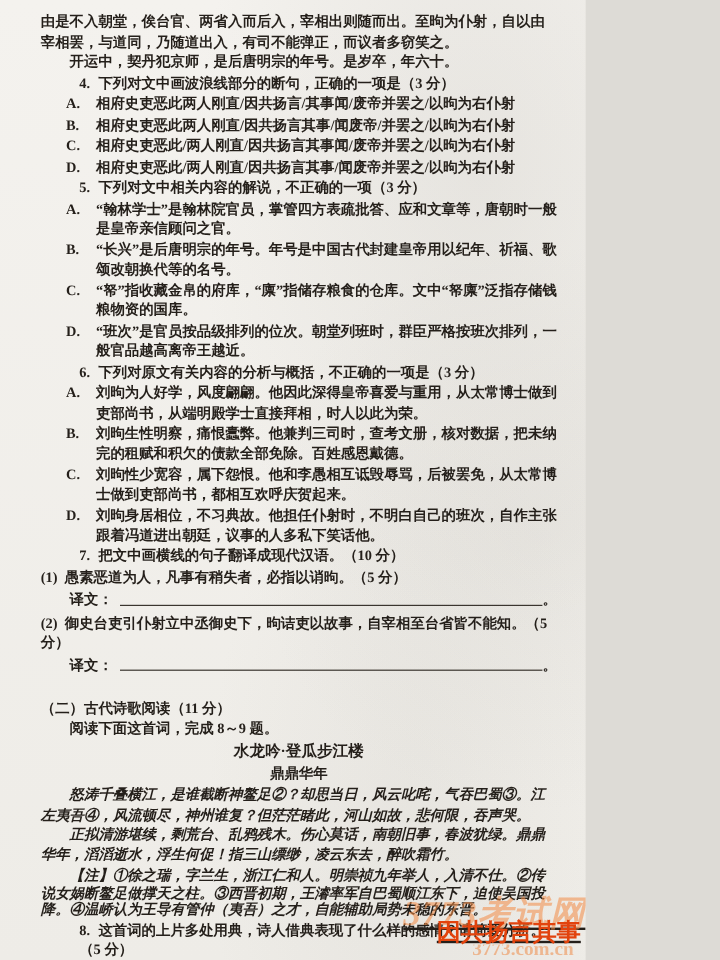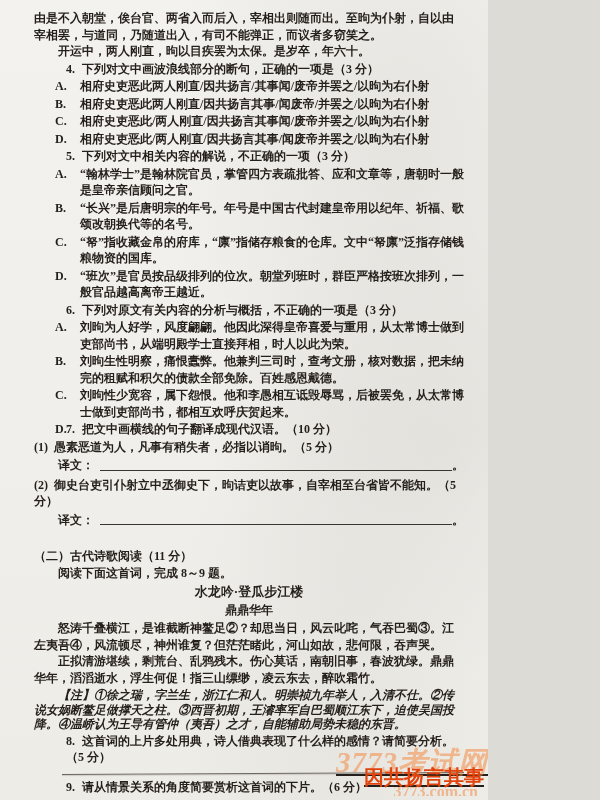--- a/index.html
+++ b/index.html
@@ -26,58 +26,58 @@
   .opt{position:relative;padding-left:46px;margin-top:1px;}
   .opt .lab{position:absolute;left:21px;}
   .subq{margin-top:1px;}
   .subq .lab2{margin-right:6px;}
   .trans{display:flex;align-items:flex-end;padding-left:24px;margin:2px 0 3px 0;}
   .trans .tlabel{margin-right:6px;white-space:nowrap;}
   .blank{flex:1;border-bottom:1.4px solid #3a352f;margin-bottom:3px;}
   .sec-head{font-weight:700;margin-top:20px;}
   .poem-title{text-align:center;font-weight:700;font-size:13px;margin:3px 0 1px 0;}
   .poem-author{text-align:center;margin-bottom:2px;}
-  .poem-stanza{text-indent:2em;}
+  .poem-stanza{text-indent:2em;font-style:italic;}
   .note{font-size:12px;line-height:14.5px;text-indent:2em;margin-top:2px;font-style:italic;}
   .rule{height:0;border-bottom:1.2px solid #6b655e;box-shadow:0 1px 1px rgba(90,85,78,.25);
         margin:7px 0 5px 28px;transform:rotate(-0.25deg);}
   .footer{text-align:center;font-size:11px;margin-top:3px;color:#3a352e;letter-spacing:1px;}
   .wm{position:absolute;right:0;bottom:4px;width:240px;text-align:right;pointer-events:none;text-decoration:underline;}
   .wm1{font-size:29px;line-height:30px;font-weight:700;font-style:italic;
        color:rgba(242,138,70,.55);letter-spacing:1px;white-space:nowrap;}
   .wm2{font-size:20px;line-height:20px;font-weight:700;color:#e2430d;margin-top:-10px;
        padding-right:4px;white-space:nowrap;}
   .wm3{font-size:16px;line-height:10px;font-weight:700;color:rgba(240,120,40,.45);
        padding-right:10px;overflow:hidden;height:9px;white-space:nowrap;}
 </style>
 </head>
 <body>
 
 <div class="sheet">
 
   <p class="para">由是不入朝堂，俟台官、两省入而后入，宰相出则随而出。至昫为仆射，自以由宰相罢，与道同，乃随道出入，有司不能弹正，而议者多窃笑之。</p>
-  <p class="indent">开运中，两人刚直，昫以目疾罢为太保。是岁卒，年六十。</p>
+  <p class="indent">开运中，契丹犯京师，是后唐明宗的年号。是岁卒，年六十。</p>
 
   <p class="stem"><span class="qnum">4.</span><span>下列对文中画波浪线部分的断句，正确的一项是（3 分）</span></p>
   <p class="opt"><span class="lab">A.</span><span>相府史吏恶此两人刚直/因共扬言/其事闻/废帝并罢之/以昫为右仆射</span></p>
   <p class="opt"><span class="lab">B.</span><span>相府史吏恶此两人刚直/因共扬言其事/闻废帝/并罢之/以昫为右仆射</span></p>
   <p class="opt"><span class="lab">C.</span><span>相府史吏恶此/两人刚直/因共扬言其事闻/废帝并罢之/以昫为右仆射</span></p>
   <p class="opt"><span class="lab">D.</span><span>相府史吏恶此/两人刚直/因共扬言其事/闻废帝并罢之/以昫为右仆射</span></p>
 
   <p class="stem"><span class="qnum">5.</span><span>下列对文中相关内容的解说，不正确的一项（3 分）</span></p>
   <p class="opt"><span class="lab">A.</span><span>“翰林学士”是翰林院官员，掌管四方表疏批答、应和文章等，唐朝时一般是皇帝亲信顾问之官。</span></p>
   <p class="opt"><span class="lab">B.</span><span>“长兴”是后唐明宗的年号。年号是中国古代封建皇帝用以纪年、祈福、歌颂改朝换代等的名号。</span></p>
   <p class="opt"><span class="lab">C.</span><span>“帑”指收藏金帛的府库，“廪”指储存粮食的仓库。文中“帑廪”泛指存储钱粮物资的国库。</span></p>
   <p class="opt"><span class="lab">D.</span><span>“班次”是官员按品级排列的位次。朝堂列班时，群臣严格按班次排列，一般官品越高离帝王越近。</span></p>
 
   <p class="stem"><span class="qnum">6.</span><span>下列对原文有关内容的分析与概括，不正确的一项是（3 分）</span></p>
   <p class="opt"><span class="lab">A.</span><span>刘昫为人好学，风度翩翩。他因此深得皇帝喜爱与重用，从太常博士做到吏部尚书，从端明殿学士直接拜相，时人以此为荣。</span></p>
   <p class="opt"><span class="lab">B.</span><span>刘昫生性明察，痛恨蠹弊。他兼判三司时，查考文册，核对数据，把未纳完的租赋和积欠的债款全部免除。百姓感恩戴德。</span></p>
   <p class="opt"><span class="lab">C.</span><span>刘昫性少宽容，属下怨恨。他和李愚相互诋毁辱骂，后被罢免，从太常博士做到吏部尚书，都相互欢呼庆贺起来。</span></p>
-  <p class="opt"><span class="lab">D.</span></p>
+  <p class="opt"><span class="lab">D.</span><span>刘昫身居相位，不习典故。他担任仆射时，不明白自己的班次，自作主张跟着冯道进出朝廷，议事的人多私下笑话他。</span></p>
 
   <p class="stem"><span class="qnum">7.</span><span>把文中画横线的句子翻译成现代汉语。（10 分）</span></p>
   <p class="subq"><span class="lab2">(1)</span><span>愚素恶道为人，凡事有稍失者，必指以诮昫。（5 分）</span></p>
   <div class="trans">
       <span class="tlabel">译文：</span>
       <span class="blank"></span>
       <span>。</span>
     </div>
   <p class="subq"><span class="lab2">(2)</span><span>御史台吏引仆射立中丞御史下，昫诘吏以故事，自宰相至台省皆不能知。（5 分）</span></p>
   <div class="trans">

